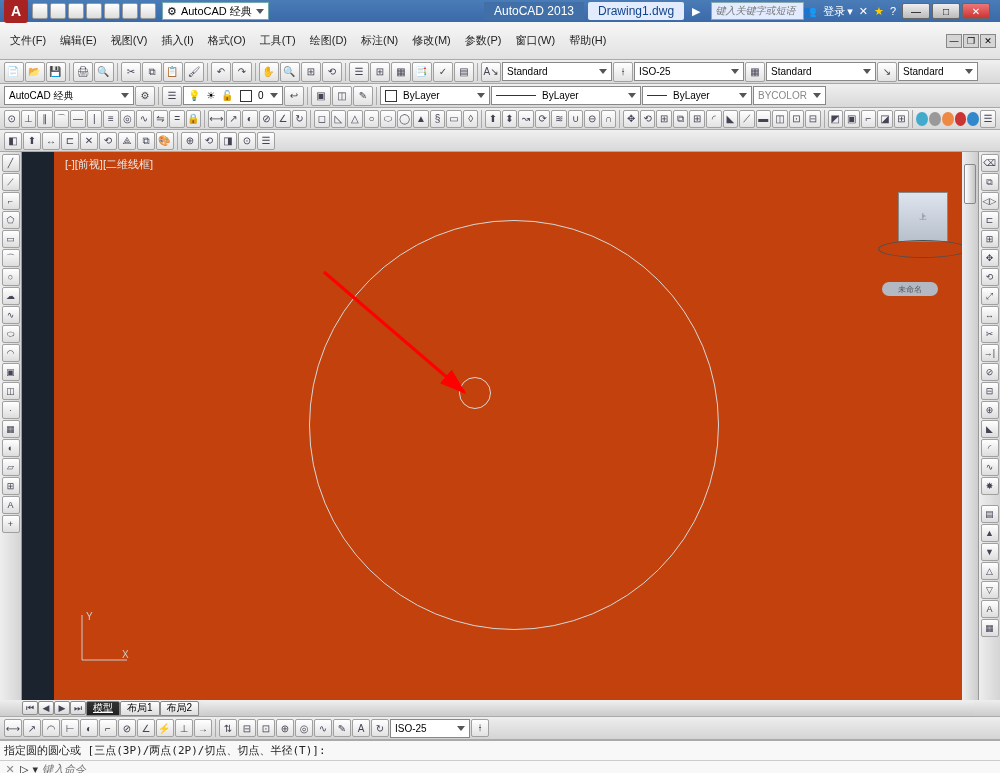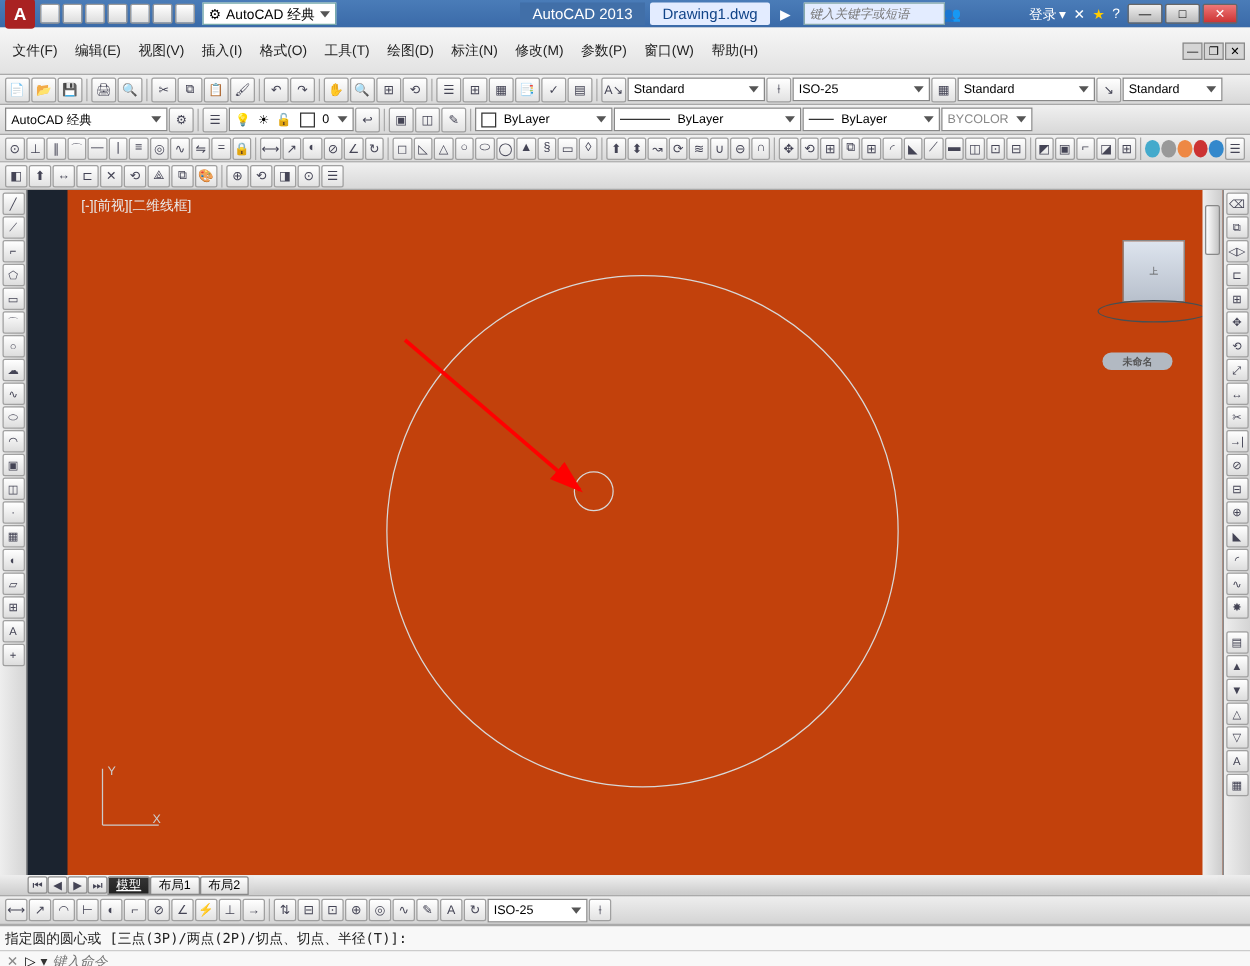--- a/index.html
+++ b/index.html
@@ -9,23 +9,23 @@
 .titlebar { height: 22px; background: linear-gradient(#4a7cb8,#3a6aa8); display: flex; align-items: center; padding: 0 4px; }
 .app-icon { width: 24px; height: 24px; background: #a92222; border-radius: 3px; display: flex; align-items: center; justify-content: center; margin-right: 4px; }
 .app-icon span { color: #fff; font-weight: bold; font-size: 14px; }
 .qat { display: flex; gap: 2px; align-items: center; }
 .qat-btn { width: 16px; height: 16px; background: linear-gradient(#fff,#ddd); border: 1px solid #999; border-radius: 2px; }
 .ws-dd { display: flex; align-items: center; background: #fff; border: 1px solid #7aa; height: 18px; padding: 0 4px; margin-left: 6px; font-size: 11px; gap: 4px; }
 .ws-dd .dd-arrow { border-left: 4px solid transparent; border-right: 4px solid transparent; border-top: 5px solid #555; }
 .title-center { flex: 1; display: flex; align-items: center; justify-content: flex-end; padding-left: 20px; gap: 4px; }
 .title-app { background: #416fa8; color: #fff; padding: 2px 10px; font-size: 12px; }
 .title-file { background: #e3ecff; color: #114488; padding: 2px 10px; font-size: 12px; border-radius: 2px; }
-.search-box { background: #e3ecff; border: 1px solid #8aa; height: 18px; width: 113px; padding: 0 4px; display: flex; align-items: center; margin-left: 6px; font-size: 10px; color: #777; font-style: italic;}
+.search-box { background: #e3ecff; border: 1px solid #8aa; height: 18px; width: 93px; padding: 0 4px; display: flex; align-items: center; margin-left: 6px; font-size: 10px; color: #777; font-style: italic;}
 .title-right { display: flex; align-items: center; gap: 6px; padding-right: 6px; }
-.login { color: #fff; font-size: 11px; display:flex; align-items:center; gap:2px;margin-left:48px;}
+.login { color: #fff; font-size: 11px; display:flex; align-items:center; gap:2px;}
 .win-btns { display: flex; gap: 2px; }
 .win-btn { width: 28px; height: 16px; background: linear-gradient(#eee,#bbb); border: 1px solid #666; border-radius: 2px; display:flex;align-items:center;justify-content:center;font-size:10px;}
 .win-btn.close { background: linear-gradient(#e77,#c33); color:#fff;}
 
 
 .menubar { height: 38px; background: linear-gradient(#f6f6f6,#e2e2e2); border-bottom: 1px solid #aaa; display: flex; align-items: center; padding: 0 4px; gap: 2px; }
 .menu-item { padding: 2px 6px; font-size: 11px; color: #222; }
 .menubar .spacer { flex: 1; }
 .mini-btns { display:flex; gap:1px;}
 .mini-btn { width:16px; height:14px; background:#d5d5d5; border:1px solid #888; font-size:9px; display:flex;align-items:center;justify-content:center;}
@@ -47,21 +47,21 @@
 .vtoolbar { width: 22px; background: linear-gradient(90deg,#eee,#d4d4d4); border-right: 1px solid #999; display: flex; flex-direction: column; padding: 2px 0; gap: 1px; align-items:center;}
 .vtb-btn { width: 18px; height: 18px; background: linear-gradient(#fff,#ddd); border: 1px solid #a0a0a0; border-radius: 2px; display:flex;align-items:center;justify-content:center;font-size:9px;color:#445;}
 .canvas-wrap { flex: 1; position: relative; background: #c2410c; margin-left: 32px; }
 .viewport-label { position: absolute; top: 4px; left: 8px; color: #eaeaea; font-size: 11px;  padding:1px 3px;}
 .circle-big { position: absolute; width: 410px; height: 410px; border: 1px solid #d8d8d8; border-radius: 50%; left: 255px; top: 68px; }
 .circle-small { position: absolute; width: 32px; height: 32px; border: 1px solid #d8d8d8; border-radius: 50%; left: 405px; top: 225px; }
 .arrow-svg { position:absolute; left:260px; top:110px; }
 .ucs { position:absolute; left:18px; bottom:30px; }
 .viewcube { position:absolute; right:30px; top:40px; width:50px; height:50px; background:linear-gradient(#dde4ee,#b8c0cc); border:1px solid #888; display:flex; align-items:center; justify-content:center; color:#555; font-size:7px;}
 .compass-ring { position:absolute; right:10px; top:88px; width:90px; height:18px; border-radius:50%; border:1px solid #445055;}
-.nav-badge { position:absolute; right:40px; top:130px; width:56px; height:14px; background:#b2b9c2; border-radius:7px; font-size:8px;color:#555; display:flex;align-items:center;justify-content:center;font-weight:bold;}
+.nav-badge { position:absolute; right:40px; top:130px; width:56px; height:14px; background:#b2b9c2; border-radius:7px; font-size:8px;color:#555; display:flex;align-items:center;justify-content:center;}
 .scrollbar-v { position:absolute; right:0; top:0; width:16px; height:100%; background:linear-gradient(90deg,#eee,#ccc);}
 .scrollbar-v .thumb { position:absolute; top:12px; left:2px; width:12px; height:40px; background:linear-gradient(90deg,#fff,#c4c4c4); border:1px solid #888; border-radius:2px;}
 .scrollbar-h-area { height:16px; background:linear-gradient(#eee,#ccc); display:flex; align-items:center;}
 .tab { display:inline-flex; align-items:center; background:linear-gradient(#fff,#ddd); border:1px solid #888; height:15px; padding:0 6px; font-size:10px; border-radius:2px 2px 0 0;}
 .tab.active { background:linear-gradient(#333,#222); color:#fff;text-decoration:underline;}
 
 
 .dim-toolbar { height:24px; background:linear-gradient(#eee,#d4d4d4); border-top:1px solid #aaa; border-bottom:1px solid #aaa; display:flex; align-items:center; padding:0 4px; gap:1px;}
 
 

